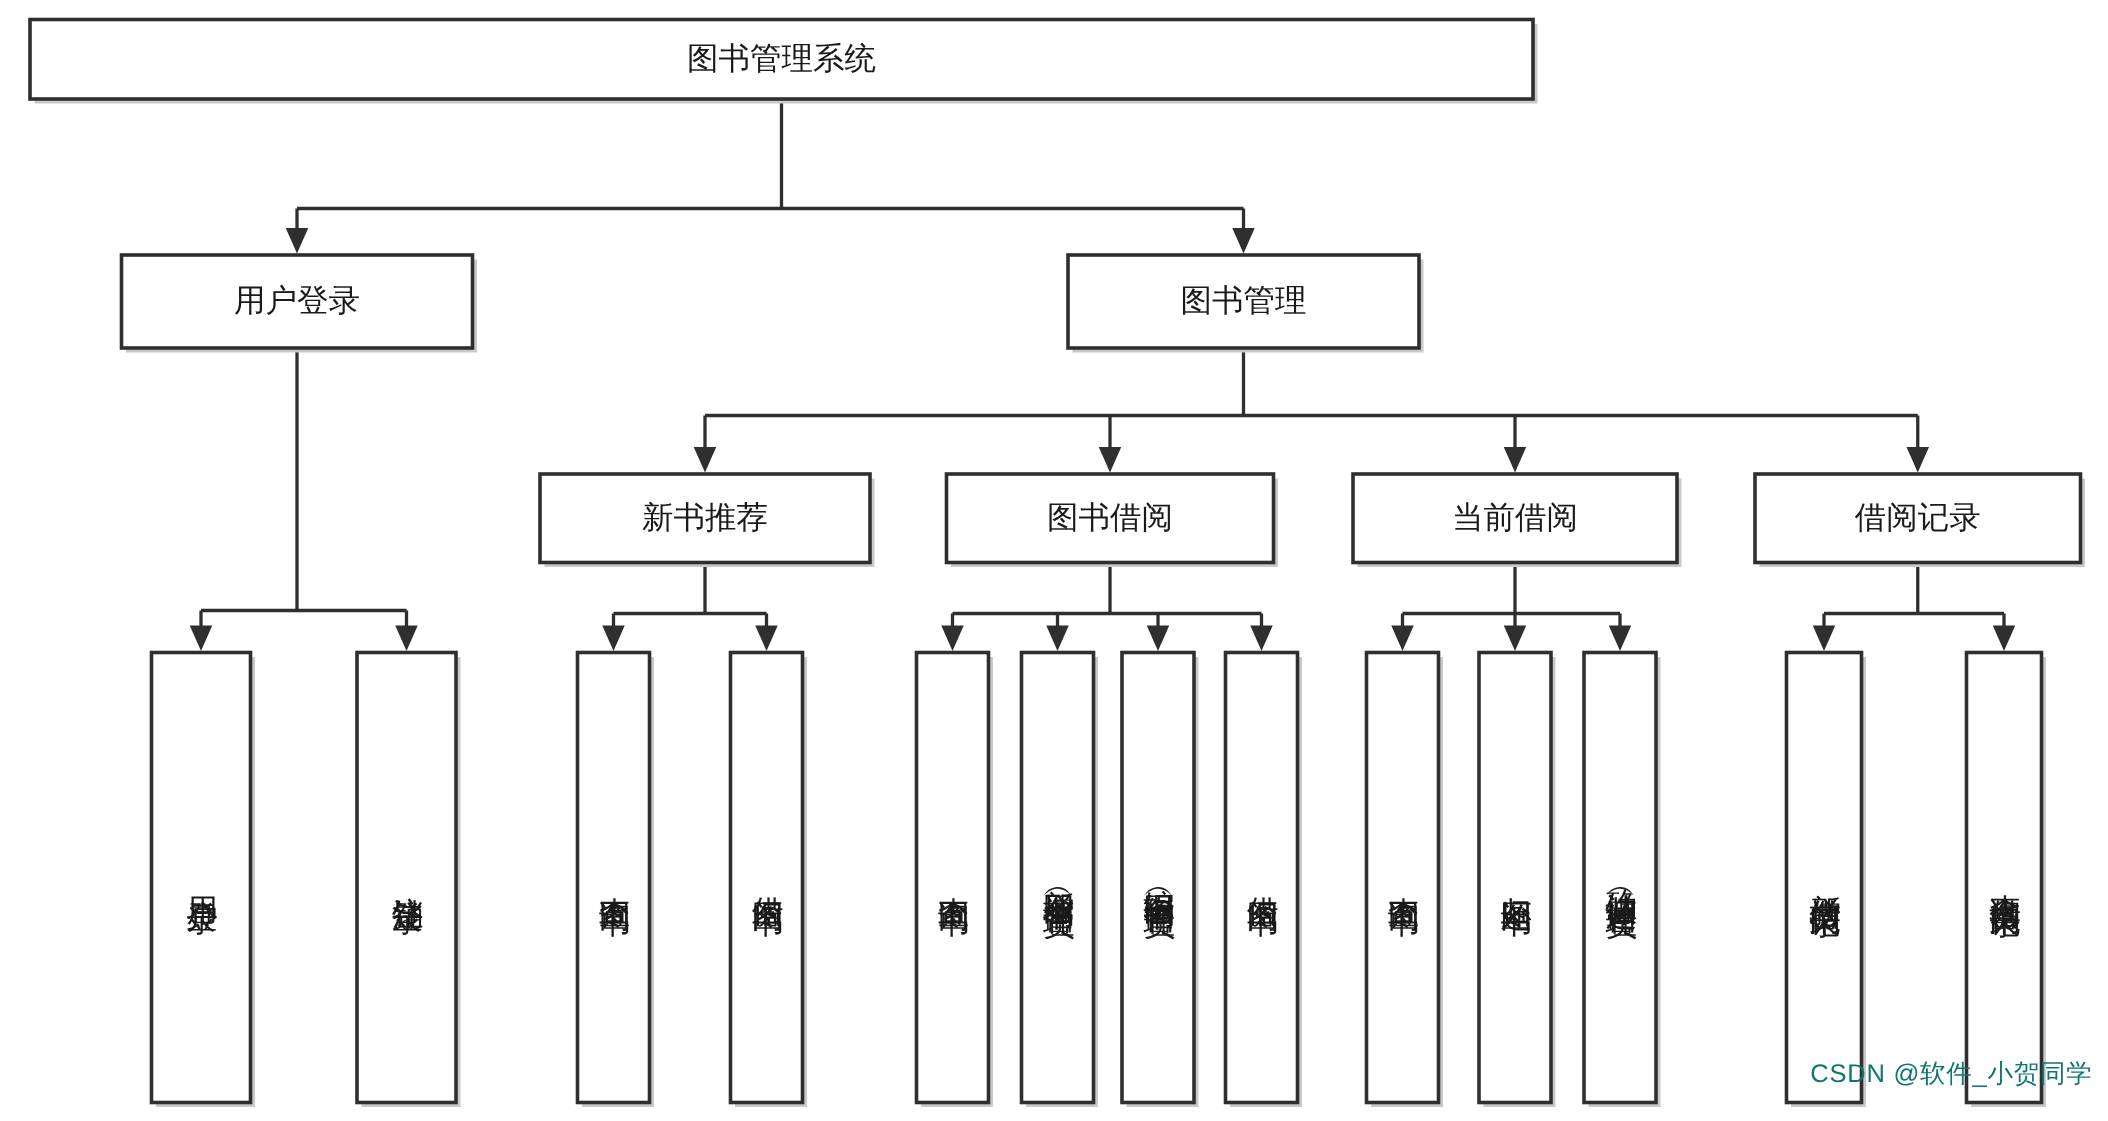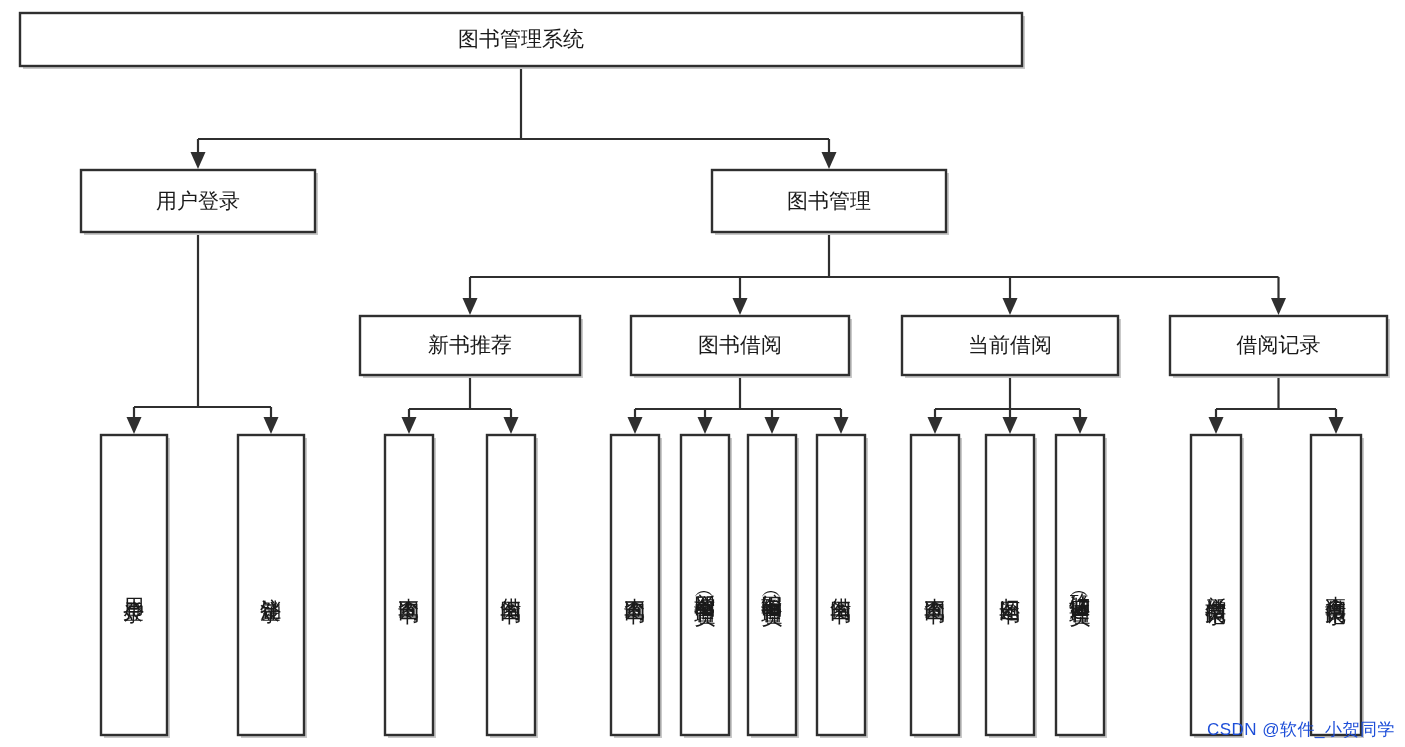--- a/index.html
+++ b/index.html
@@ -65,24 +65,24 @@
     color: #1a1a1a;
     display: flex;
     align-items: center;
     justify-content: center;
     white-space: nowrap;
     pointer-events: none;
   }
   .watermark {
     position: absolute;
     right: 10px;
-    bottom: 6px;
+    bottom: 20px;
     font-family: "Liberation Sans", "DejaVu Sans", sans-serif;
     font-size: 17px;
-    color: #1d4ed8;
+    color: #0f766e;
     letter-spacing: 0.5px;
     white-space: nowrap;
   }
 </style>
 </head>
 <body>
 
 <div id="diagram-root">
   <svg class="flow" viewBox="0 0 1405 747">
     <g id="edge-layer">

